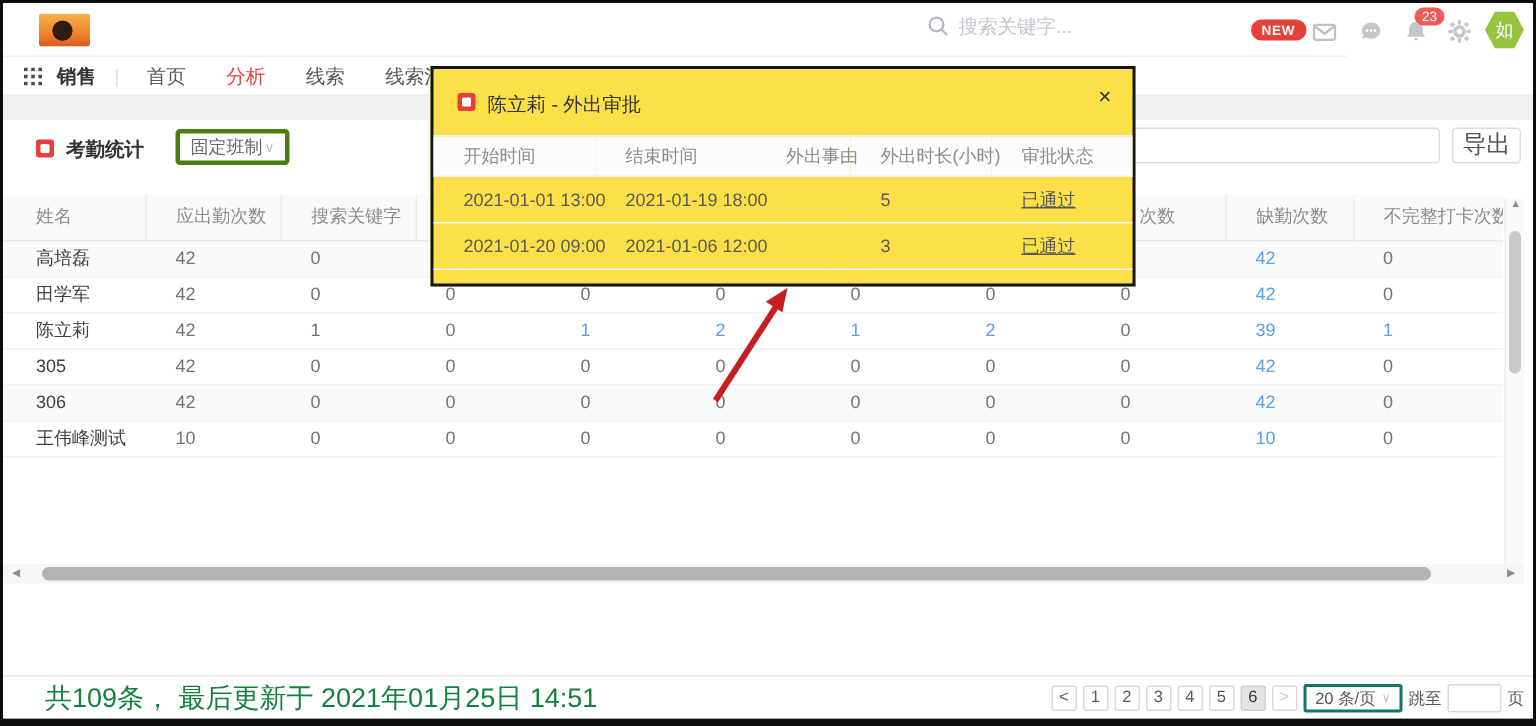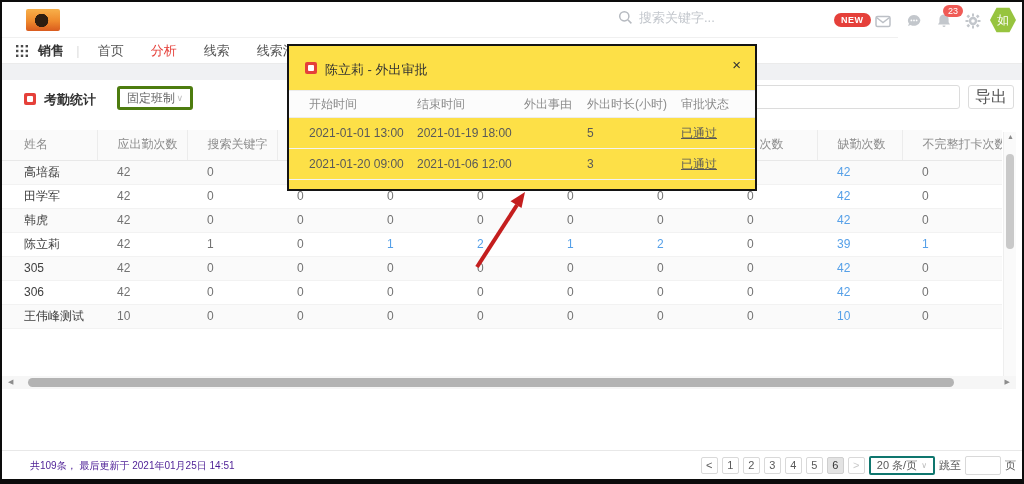--- a/index.html
+++ b/index.html
@@ -64,21 +64,21 @@
   
   .vscroll { position:absolute; left:1001px; top:130px; width:13px; height:257px; background:#fafafa; border-left:1px solid #eee; z-index:4;}
   .vscroll .arr { position:absolute; left:0; width:13px; font-size:7px; color:#8c8c8c; text-align:center; }
   .vscroll .thumb { position:absolute; left:2px; top:22px; width:8px; height:95px; background:#c9c9c9; border-radius:5px; }
   .hscroll { position:absolute; left:0; top:374px; width:1014px; height:13px; background:#f6f6f6; z-index:4;}
   .hscroll .arr { position:absolute; top:2px; font-size:7px; color:#8c8c8c; }
   .hscroll .thumb { position:absolute; left:26px; top:2px; width:926px; height:9px; background:#b3b3b3; border-radius:5px; }
 
   
   .footer { position:absolute; left:0; top:448px; width:1020px; height:29px; background:#fff; border-top:1px solid #e8e8e8; z-index:5;}
-  .summary { position:absolute; left:28px; top:0; line-height:29px; font-size:10px; color:#4c1d95; }
+  .summary { position:absolute; left:28px; top:0; line-height:29px; font-size:18px; color:#15803d; }
   .pager { position:absolute; right:6px; top:0; height:29px; display:flex; align-items:center; gap:4px; font-size:11px; color:#595959; }
   .pg-btn { min-width:17px; height:17px; border:1px solid #d9d9d9; border-radius:2px; background:#fff; text-align:center;
     line-height:15px; cursor:pointer; padding:0 2px; }
   .pg-btn.active { background:#e3e3e3; border-color:#cfcfcf; color:#333; }
   .pg-btn.disabled { color:#c9c9c9; cursor:default; }
   .pg-size { height:19px; border:2px solid #0f766e; border-radius:2px; background:#fff; display:flex; align-items:center;
     gap:4px; padding:0 6px; cursor:pointer;text-align:center; }
   .pg-size .chev { color:#bbb; font-size:8px; }
   .jump-input { width:36px; height:19px; border:1px solid #d9d9d9; border-radius:2px; }
 
@@ -236,33 +236,20 @@
           <td>0</td>
           <td>0</td>
           <td>0</td>
           <td>0</td>
           <td>0</td>
           <td class="link">42</td>
           <td>0</td>
         </tr>
         <tr>
           <td>田学军</td>
-          <td>42</td>
-          <td>0</td>
-          <td>0</td>
-          <td>0</td>
-          <td>0</td>
-          <td>0</td>
-          <td>0</td>
-          <td>0</td>
-          <td class="link">42</td>
-          <td>0</td>
-        </tr>
-        <tr>
-          <td>韩虎</td>
           <td>42</td>
           <td>0</td>
           <td>0</td>
           <td>0</td>
           <td>0</td>
           <td>0</td>
           <td>0</td>
           <td>0</td>
           <td class="link">42</td>
           <td>0</td>

